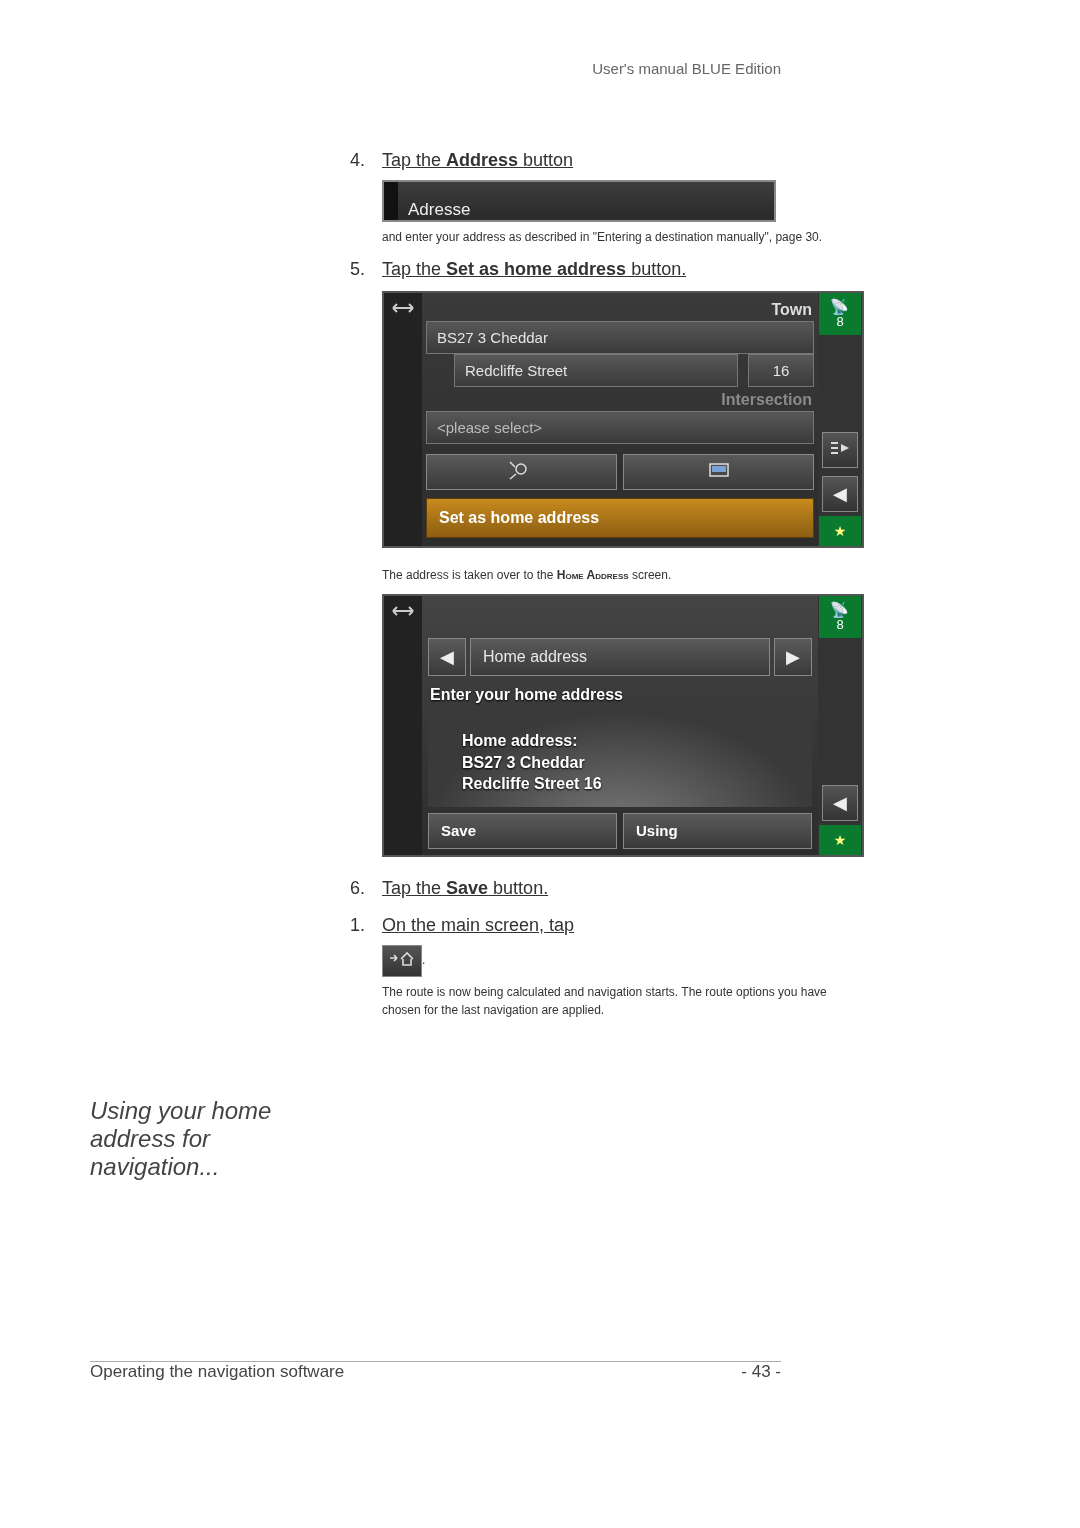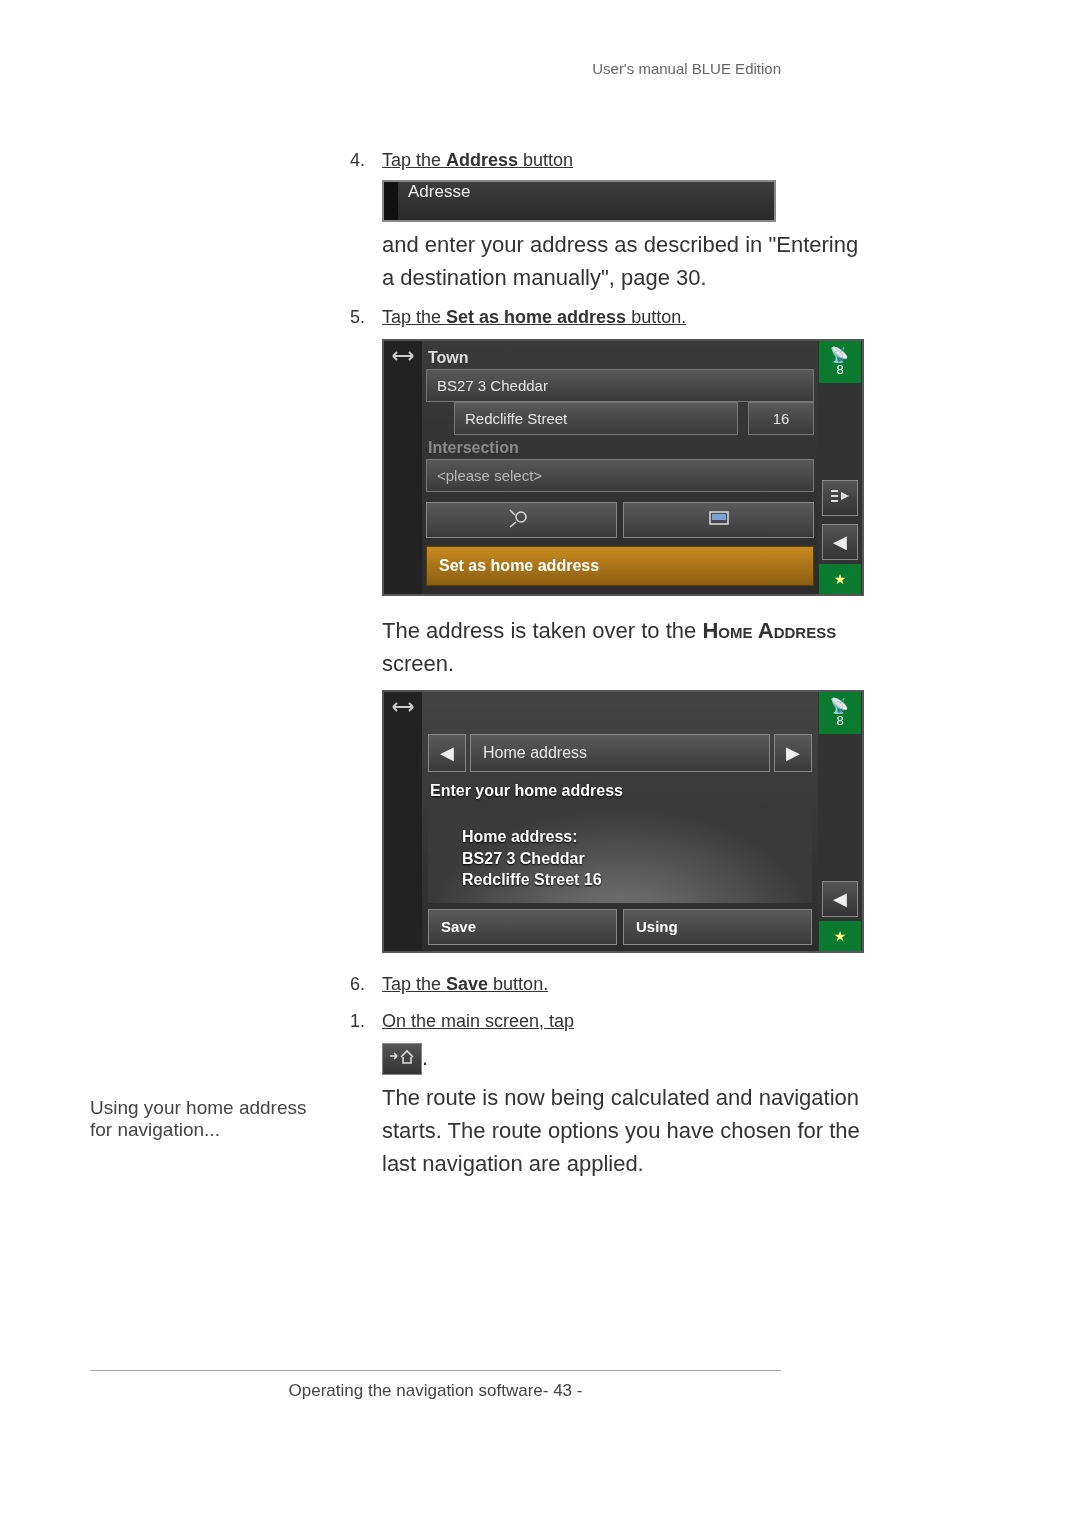--- a/index.html
+++ b/index.html
@@ -21,21 +21,22 @@
     font-size: 15px;
     color: #666;
     margin-bottom: 60px;
   }
   .content {
     display: flex;
   }
   .left-col {
     flex: 0 0 240px;
     padding-right: 20px;
-    font-size: 19px;
+    font-style: italic;
+    font-size: 24px;
     color: #444;
   }
   .right-col {
     flex: 1;
   }
   .step {
     display: flex;
     margin: 10px 0 6px 0;
     font-size: 18px;
     line-height: 1.5;
@@ -44,32 +45,32 @@
     flex: 0 0 32px;
   }
   .step .txt {
     flex: 1;
     text-decoration: underline;
   }
   .txt .bold { font-weight: bold; }
   .smallcaps { font-variant: small-caps; font-weight: bold; }
   .para-after {
     margin: 6px 0 10px 32px;
-    font-size: 22px;
+    font-size: 12px;
     line-height: 1.5;
   }
   
   .adresse-bar {
     margin-left: 32px;
     width: 390px;
     height: 38px;
     background: linear-gradient(#3d3d3d,#2a2a2a);
     border: 2px solid #888;
     display: flex;
-    align-items: flex-start;
+    align-items: flex-end;
   }
   .adresse-bar .stripe {
     width: 14px; height: 100%;
     background: #111;
     margin-right: 10px;
   }
   .adresse-bar .lbl {
     color: #eee; font-size: 17px;
   }
   
@@ -92,20 +93,21 @@
   }
   .resize-icon svg { width:26px; height:22px; }
   .shot2 .mid {
     flex: 1;
     background: linear-gradient(#3a3a3a,#2c2c2c);
     padding: 4px 4px 8px 4px;
   }
   .field-label {
     color: #ddd; font-weight: bold; font-size: 16px;
     margin: 4px 2px 2px 2px;
+    text-align: right;
   }
   .field-label.dim { color: #8a8a8a; }
   .field-row { display:flex; gap:10px;padding-left:28px; }
   .field {
     background: linear-gradient(#585858,#3a3a3a);
     border: 1px solid #777;
     color: #e5e5e5;
     font-size: 15px;
     padding: 7px 10px;
     flex: 1;
@@ -203,22 +205,21 @@
     width:38px; height:30px;
     background:linear-gradient(#555,#333);
     border:1px solid #888;
     vertical-align:middle;
     color:#eee;
   }
   
   .footer {
     margin-top: 180px;
     border-top: 1px solid #aaa;
-    padding-top: 10px;
-    display:flex; justify-content:center;
+    display:flex; justify-content:space-between;
     font-size:17px; color:#444;
   }
 </style>
 </head>
 <body>
 
 <div class="page">
 
   <div class="header-right">User's manual BLUE Edition</div>
 

